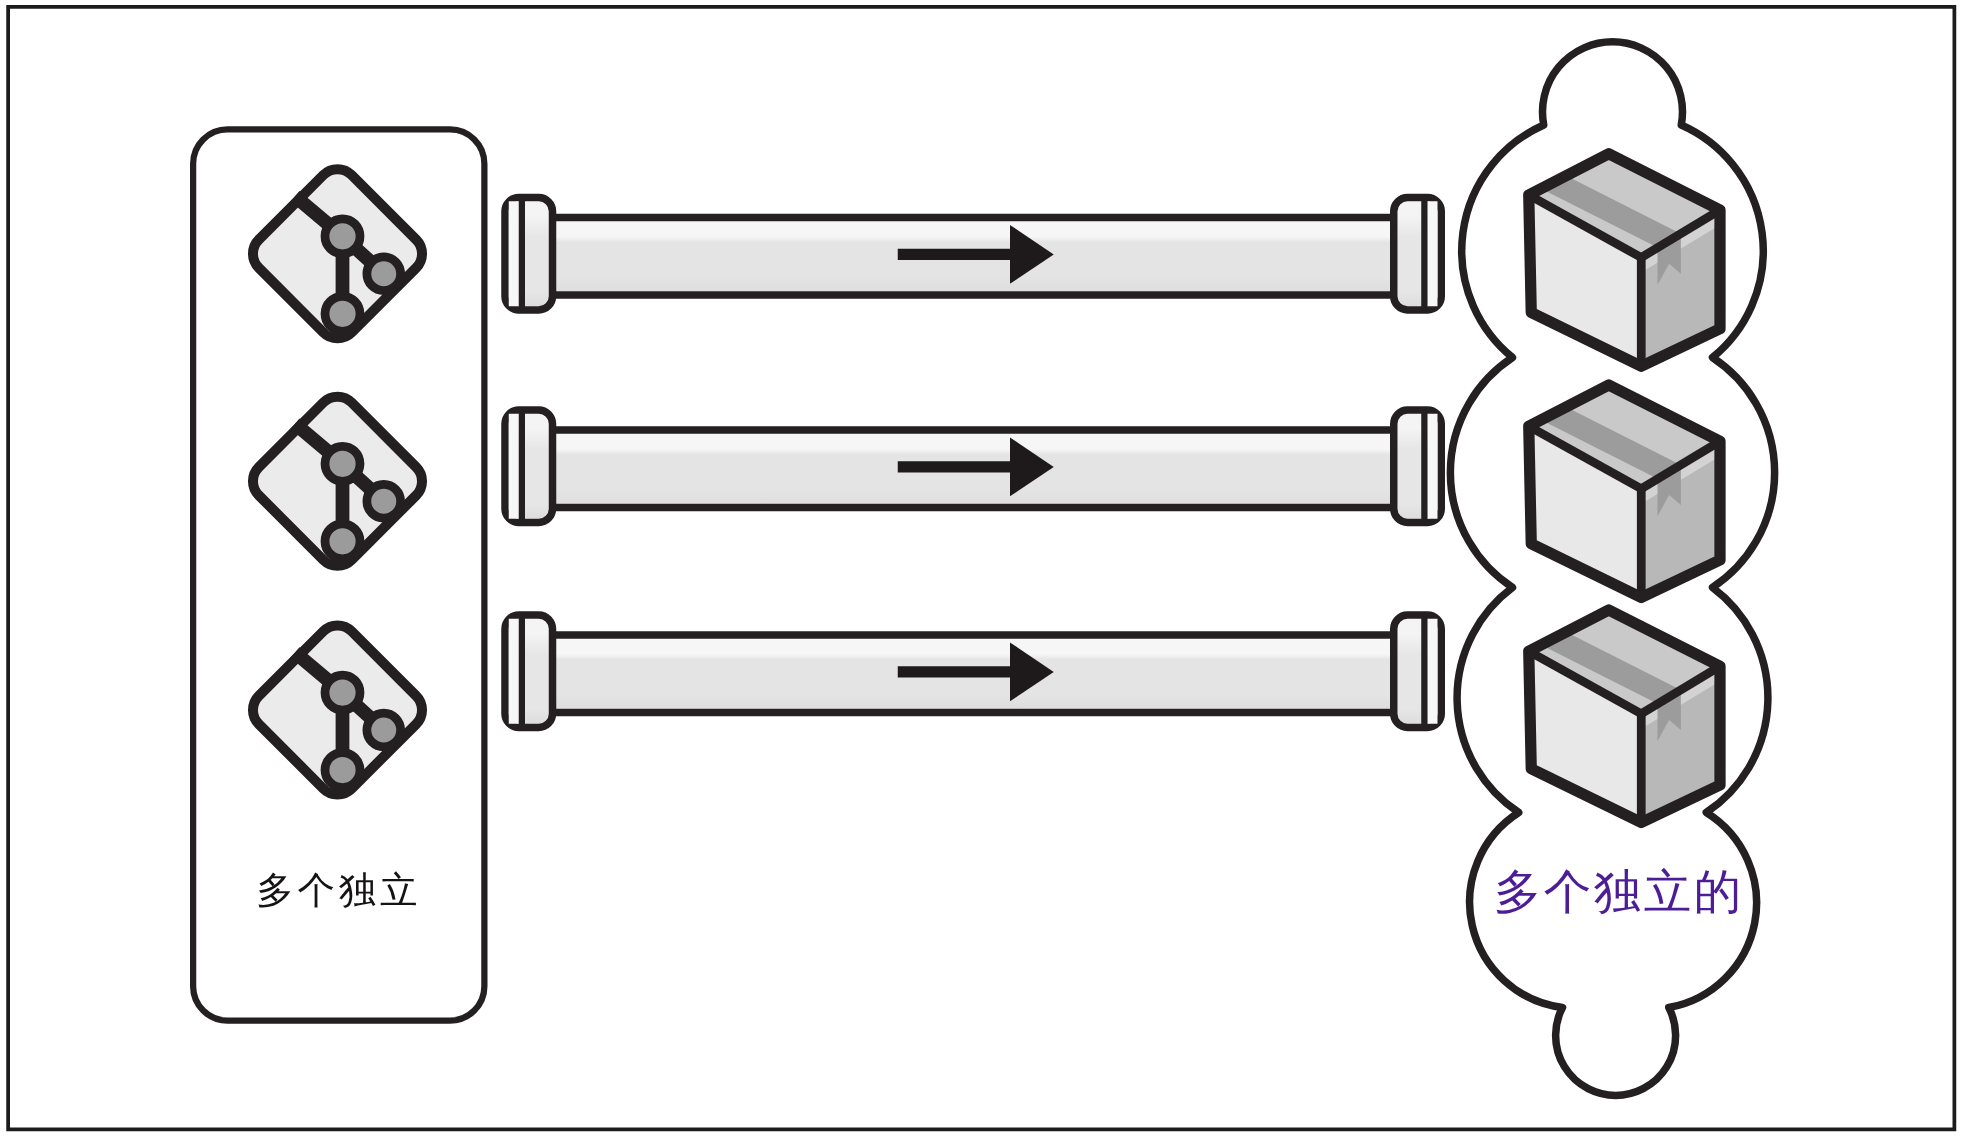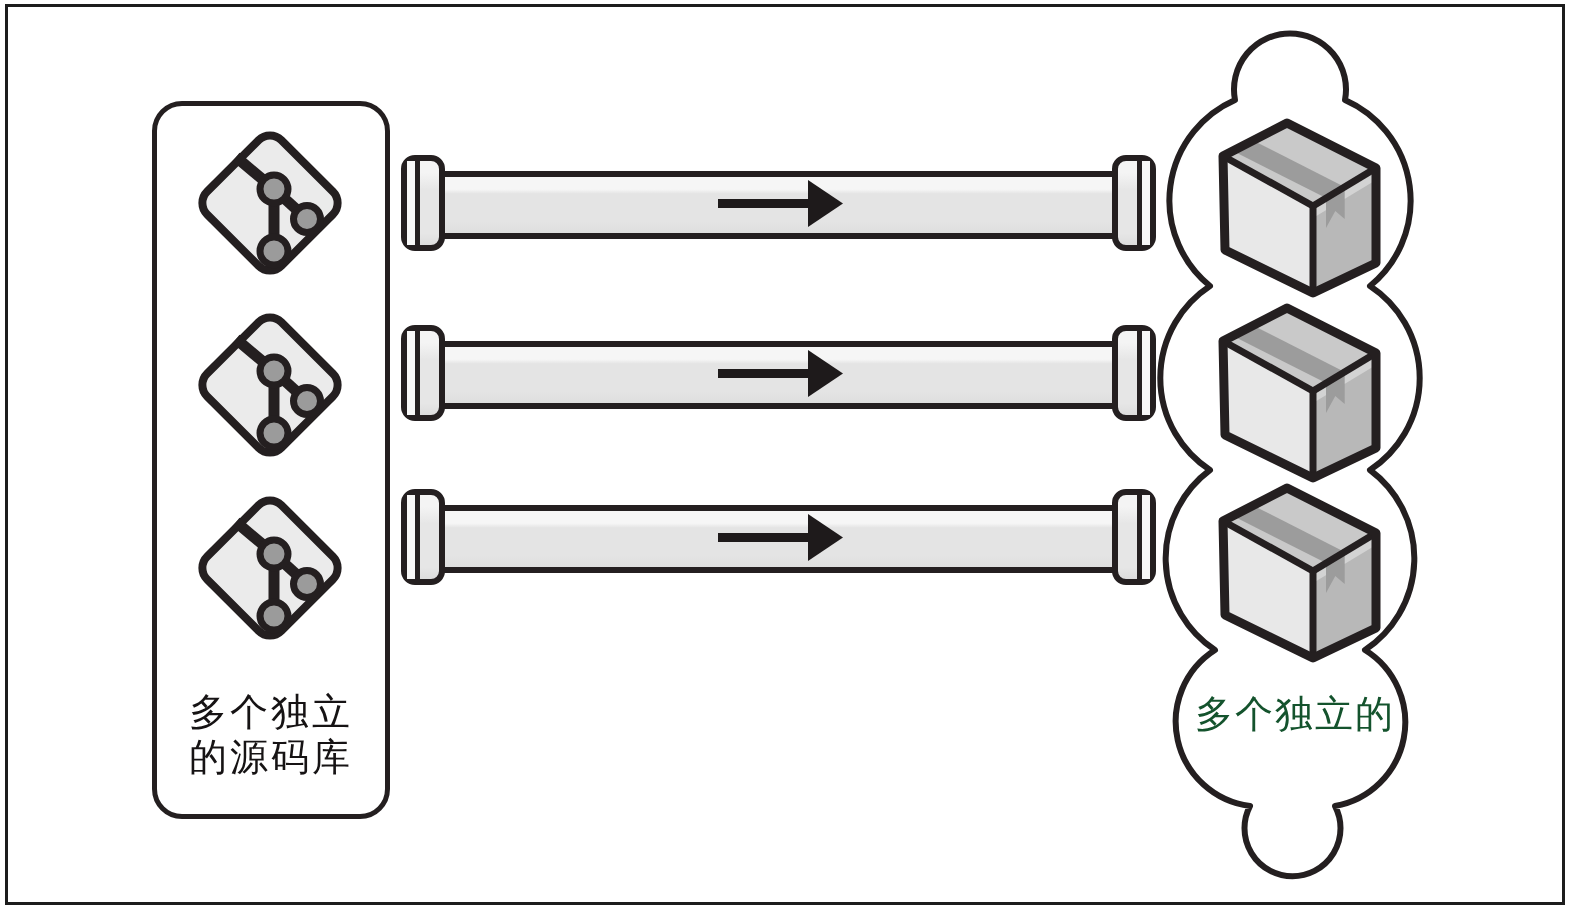--- a/index.html
+++ b/index.html
@@ -16,21 +16,21 @@
     position:absolute;left:152px;top:101px;width:238px;height:718px;
     border:5px solid #241f20;border-radius:30px;box-sizing:border-box;
     background:#ffffff;
   }
   .git-icon{position:absolute;left:33px;width:160px;height:160px;}
   .git-icon.g1{top:17px;}
   .git-icon.g2{top:199px;}
   .git-icon.g3{top:382px;}
   .panel-label{
     position:absolute;left:0;top:584px;width:228px;
-    text-align:center;font-size:38px;line-height:45px;
+    text-align:center;font-size:30px;line-height:45px;
     color:#161314;letter-spacing:3px;
   }
   
   .pipeline{position:absolute;left:401px;width:755px;height:98px;}
   .pipeline.p1{top:155px;}
   .pipeline.p2{top:325px;}
   .pipeline.p3{top:489px;}
   .pipe-body{
     position:absolute;left:40px;top:16px;width:675px;height:68px;
     box-sizing:border-box;
@@ -62,21 +62,21 @@
   .pipeline .flow-arrow{top:24px;}
   
   .cloud-svg{position:absolute;left:1142px;top:18px;width:300px;height:872px;}
   .package-icon{position:absolute;width:168px;height:182px;}
   .package-icon.b1{left:1213px;top:116px;}
   .package-icon.b2{left:1213px;top:301px;}
   .package-icon.b3{left:1213px;top:481px;}
   .cloud-label{
     position:absolute;left:1160px;top:692px;width:270px;
     text-align:center;font-size:38px;line-height:44px;
-    color:#14532d;letter-spacing:2px;
+    color:#4c1d95;letter-spacing:2px;
   }
 </style>
 </head>
 <body>
 
 <div class="frame"></div>
 
 <div class="repos-panel">
 
   <svg class="git-icon g1" viewBox="0 0 160 160">
@@ -104,21 +104,20 @@
     <line x1="46" y1="34" x2="84" y2="66" stroke="#241f20" stroke-width="11"></line>
     <line x1="84" y1="66" x2="84" y2="128" stroke="#241f20" stroke-width="11"></line>
     <line x1="84" y1="66" x2="117" y2="96" stroke="#241f20" stroke-width="11"></line>
     <circle cx="84" cy="66" r="14" fill="#9b9b9b" stroke="#241f20" stroke-width="7"></circle>
     <circle cx="117" cy="96" r="13.5" fill="#9b9b9b" stroke="#241f20" stroke-width="7"></circle>
     <circle cx="84" cy="128" r="14" fill="#9b9b9b" stroke="#241f20" stroke-width="7"></circle>
   </svg>
 
   <div class="panel-label">
     <div>多个独立</div>
-    <div>的源码库</div>
   </div>
 </div>
 
 <div class="pipeline p1">
   <div class="pipe-body"></div>
   <div class="collar left"></div>
   <div class="collar right"></div>
   <svg class="flow-arrow" viewBox="0 0 126 48">
     <rect x="0" y="20" width="94" height="9" fill="#1e1a1b"></rect>
     <polygon points="90,1 125,24.5 90,48" fill="#1e1a1b"></polygon>

